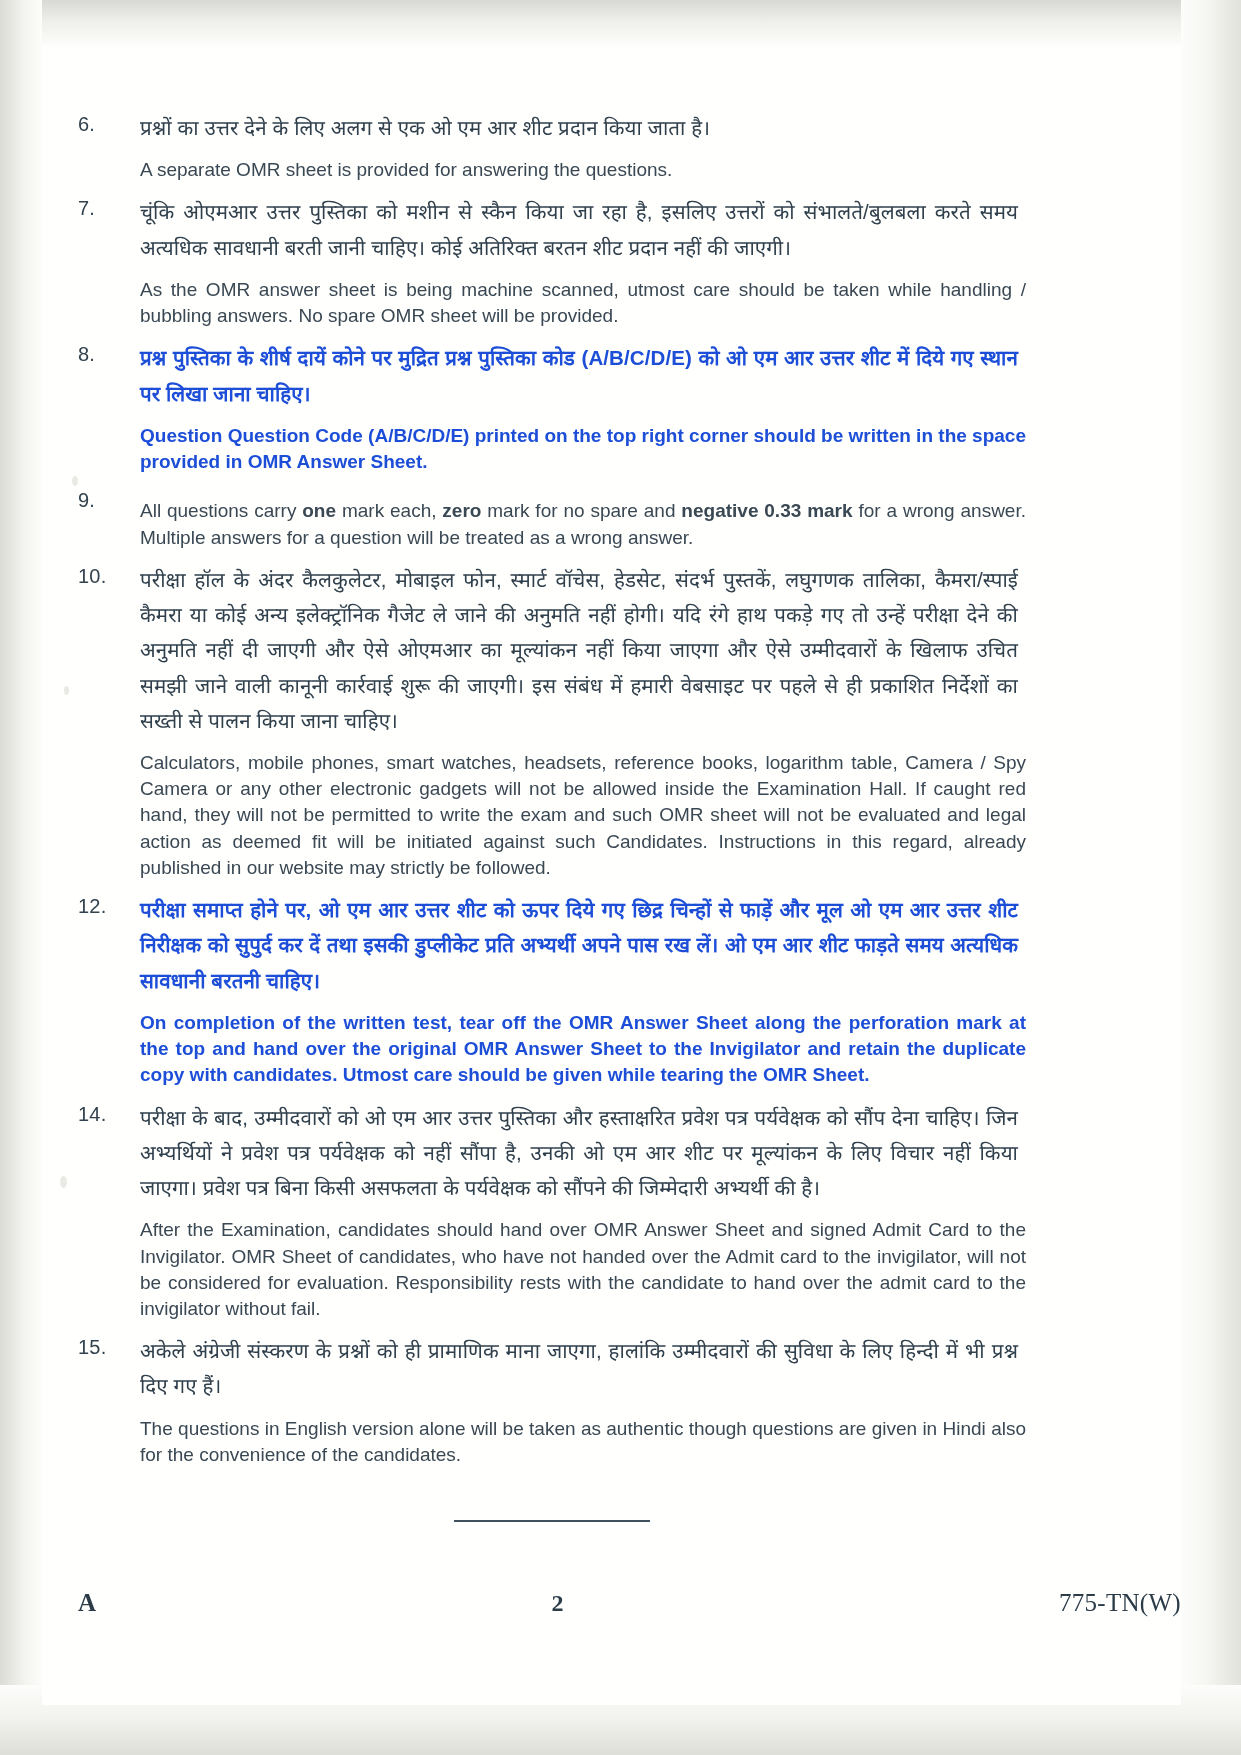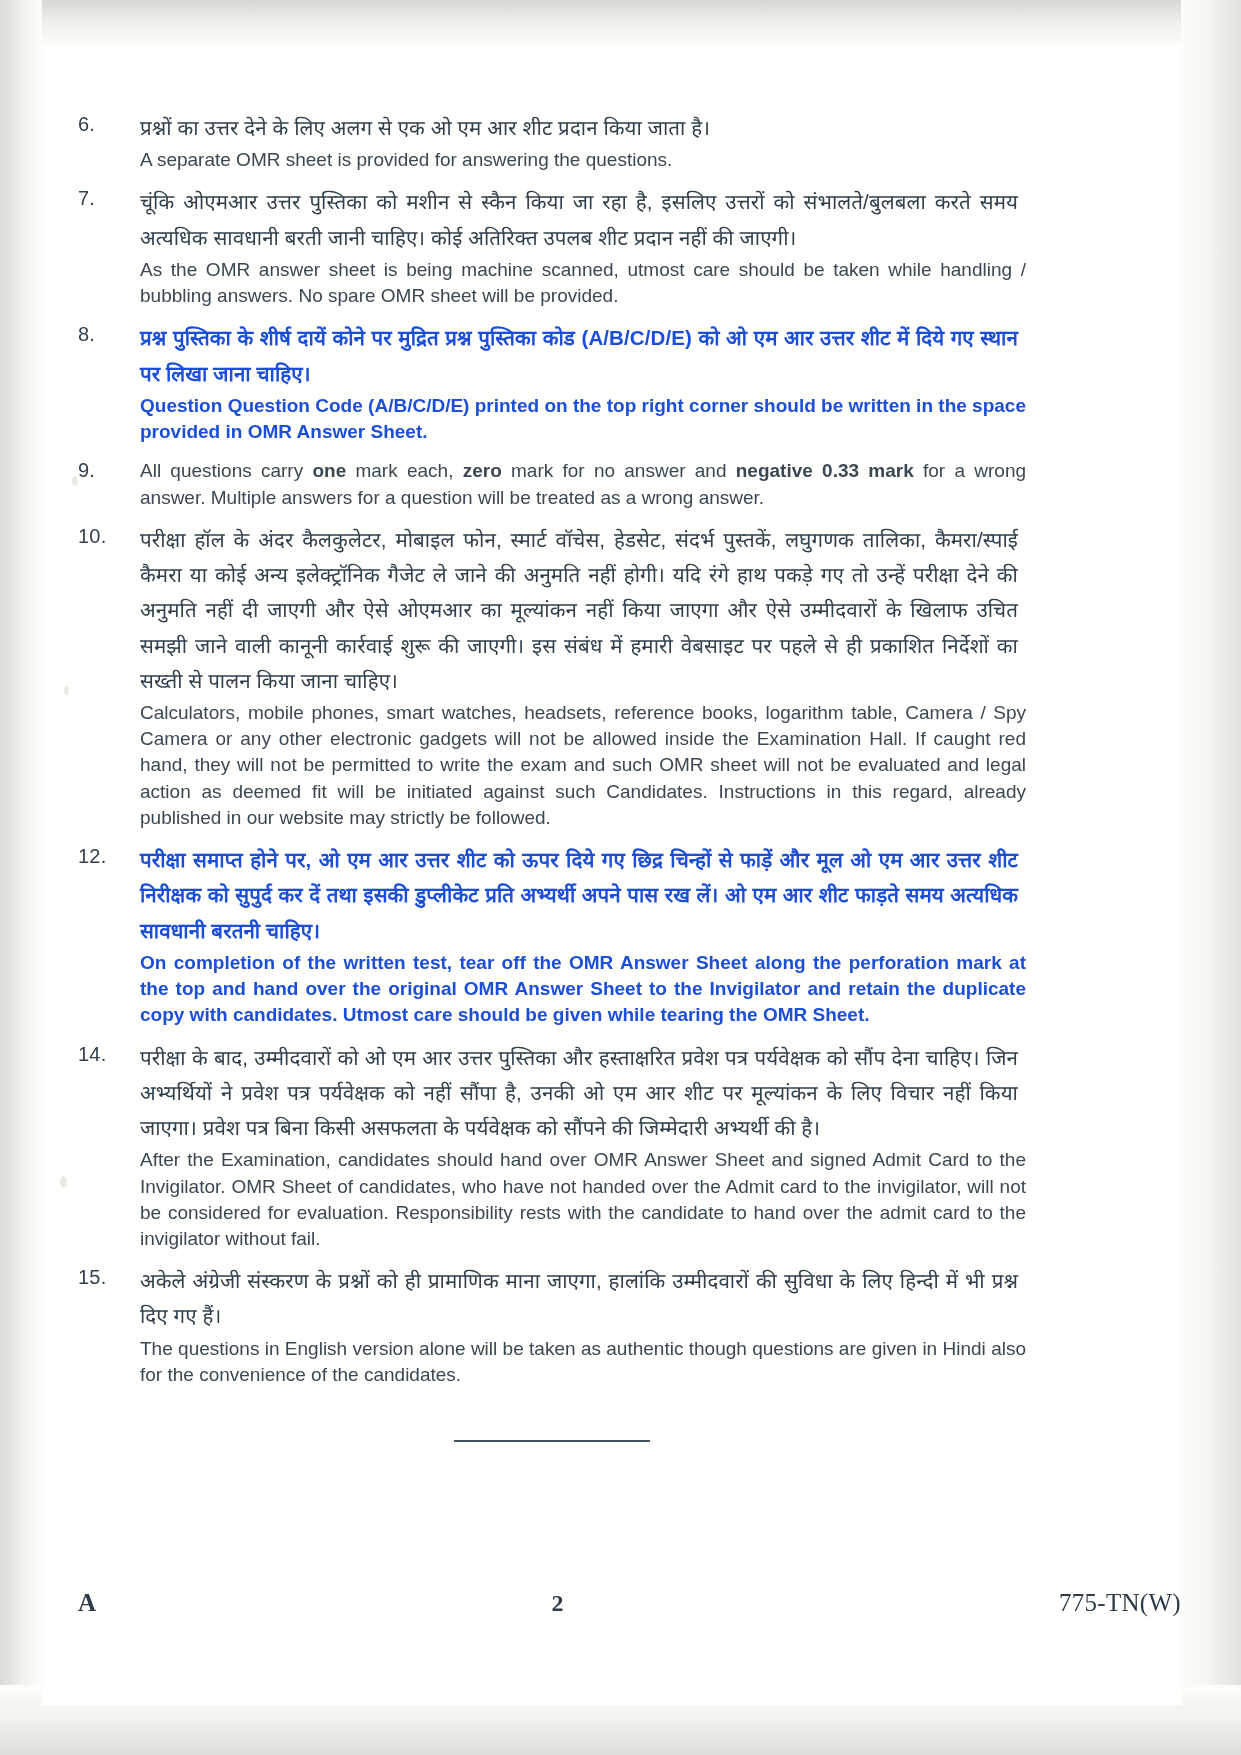--- a/index.html
+++ b/index.html
@@ -90,21 +90,21 @@
     margin: 0 8px 1px 0;
     letter-spacing: 0.1px;
   }
   .en {
     font-family: "Liberation Sans", sans-serif;
     font-size: 19px;
     line-height: 1.38;
     color: #3a4854;
     text-align: justify;
     text-justify: inter-word;
-    margin: 2px 0 0 0;
+    margin: 12px 0 0 0;
   }
   .en.last-ragged, .hi.last-ragged {
     text-align-last: left;
   }
   .b {
     font-weight: bold;
   }
   .hi.bold, .en.bold {
     font-weight: bold;
     color: #1d4ed8;
@@ -177,37 +177,37 @@
       <div class="num">6.</div>
       <div class="body-col">
         <p class="hi last-ragged">प्रश्नों का उत्तर देने के लिए अलग से एक ओ एम आर शीट प्रदान किया जाता है।</p>
         <p class="en last-ragged">A separate OMR sheet is provided for answering the questions.</p>
       </div>
     </div>
 
     <div class="item">
       <div class="num">7.</div>
       <div class="body-col">
-        <p class="hi last-ragged">चूंकि ओएमआर उत्तर पुस्तिका को मशीन से स्कैन किया जा रहा है, इसलिए उत्तरों को संभालते/बुलबला करते समय अत्यधिक सावधानी बरती जानी चाहिए। कोई अतिरिक्त उपलब शीट प्रदान नहीं की जाएगी।</p>
+        <p class="hi last-ragged">चूंकि ओएमआर उत्तर पुस्तिका को मशीन से स्कैन किया जा रहा है, इसलिए उत्तरों को संभालते/बुलबला करते समय अत्यधिक सावधानी बरती जानी चाहिए। कोई अतिरिक्त बरतन शीट प्रदान नहीं की जाएगी।</p>
         <p class="en last-ragged">As the OMR answer sheet is being machine scanned, utmost care should be taken while handling / bubbling answers. No spare OMR sheet will be provided.</p>
       </div>
     </div>
 
     <div class="item">
       <div class="num">8.</div>
       <div class="body-col">
         <p class="hi bold last-ragged">प्रश्न पुस्तिका के शीर्ष दायें कोने पर मुद्रित प्रश्न पुस्तिका कोड (A/B/C/D/E) को ओ एम आर उत्तर शीट में दिये गए स्थान पर लिखा जाना चाहिए।</p>
         <p class="en bold last-ragged">Question Question Code (A/B/C/D/E) printed on the top right corner should be written in the space provided in OMR Answer Sheet.</p>
       </div>
     </div>
 
     <div class="item">
       <div class="num">9.</div>
       <div class="body-col">
-        <p class="en last-ragged"><span>All questions carry </span><span class="b">one</span><span> mark each, </span><span class="b">zero</span><span> mark for no answer and </span><span class="b">negative 0.33 mark</span><span> for a wrong answer. Multiple answers for a question will be treated as a wrong answer.</span></p>
+        <p class="en last-ragged"><span>All questions carry </span><span class="b">one</span><span> mark each, </span><span class="b">zero</span><span> mark for no spare and </span><span class="b">negative 0.33 mark</span><span> for a wrong answer. Multiple answers for a question will be treated as a wrong answer.</span></p>
       </div>
     </div>
 
     <div class="item">
       <div class="num">10.</div>
       <div class="body-col">
         <p class="hi last-ragged">परीक्षा हॉल के अंदर कैलकुलेटर, मोबाइल फोन, स्मार्ट वॉचेस, हेडसेट, संदर्भ पुस्तकें, लघुगणक तालिका, कैमरा/स्पाई कैमरा या कोई अन्य इलेक्ट्रॉनिक गैजेट ले जाने की अनुमति नहीं होगी। यदि रंगे हाथ पकड़े गए तो उन्हें परीक्षा देने की अनुमति नहीं दी जाएगी और ऐसे ओएमआर का मूल्यांकन नहीं किया जाएगा और ऐसे उम्मीदवारों के खिलाफ उचित समझी जाने वाली कानूनी कार्रवाई शुरू की जाएगी। इस संबंध में हमारी वेबसाइट पर पहले से ही प्रकाशित निर्देशों का सख्ती से पालन किया जाना चाहिए।</p>
         <p class="en last-ragged">Calculators, mobile phones, smart watches, headsets, reference books, logarithm table, Camera / Spy Camera or any other electronic gadgets will not be allowed inside the Examination Hall. If caught red hand, they will not be permitted to write the exam and such OMR sheet will not be evaluated and legal action as deemed fit will be initiated against such Candidates. Instructions in this regard, already published in our website may strictly be followed.</p>
       </div>
     </div>

